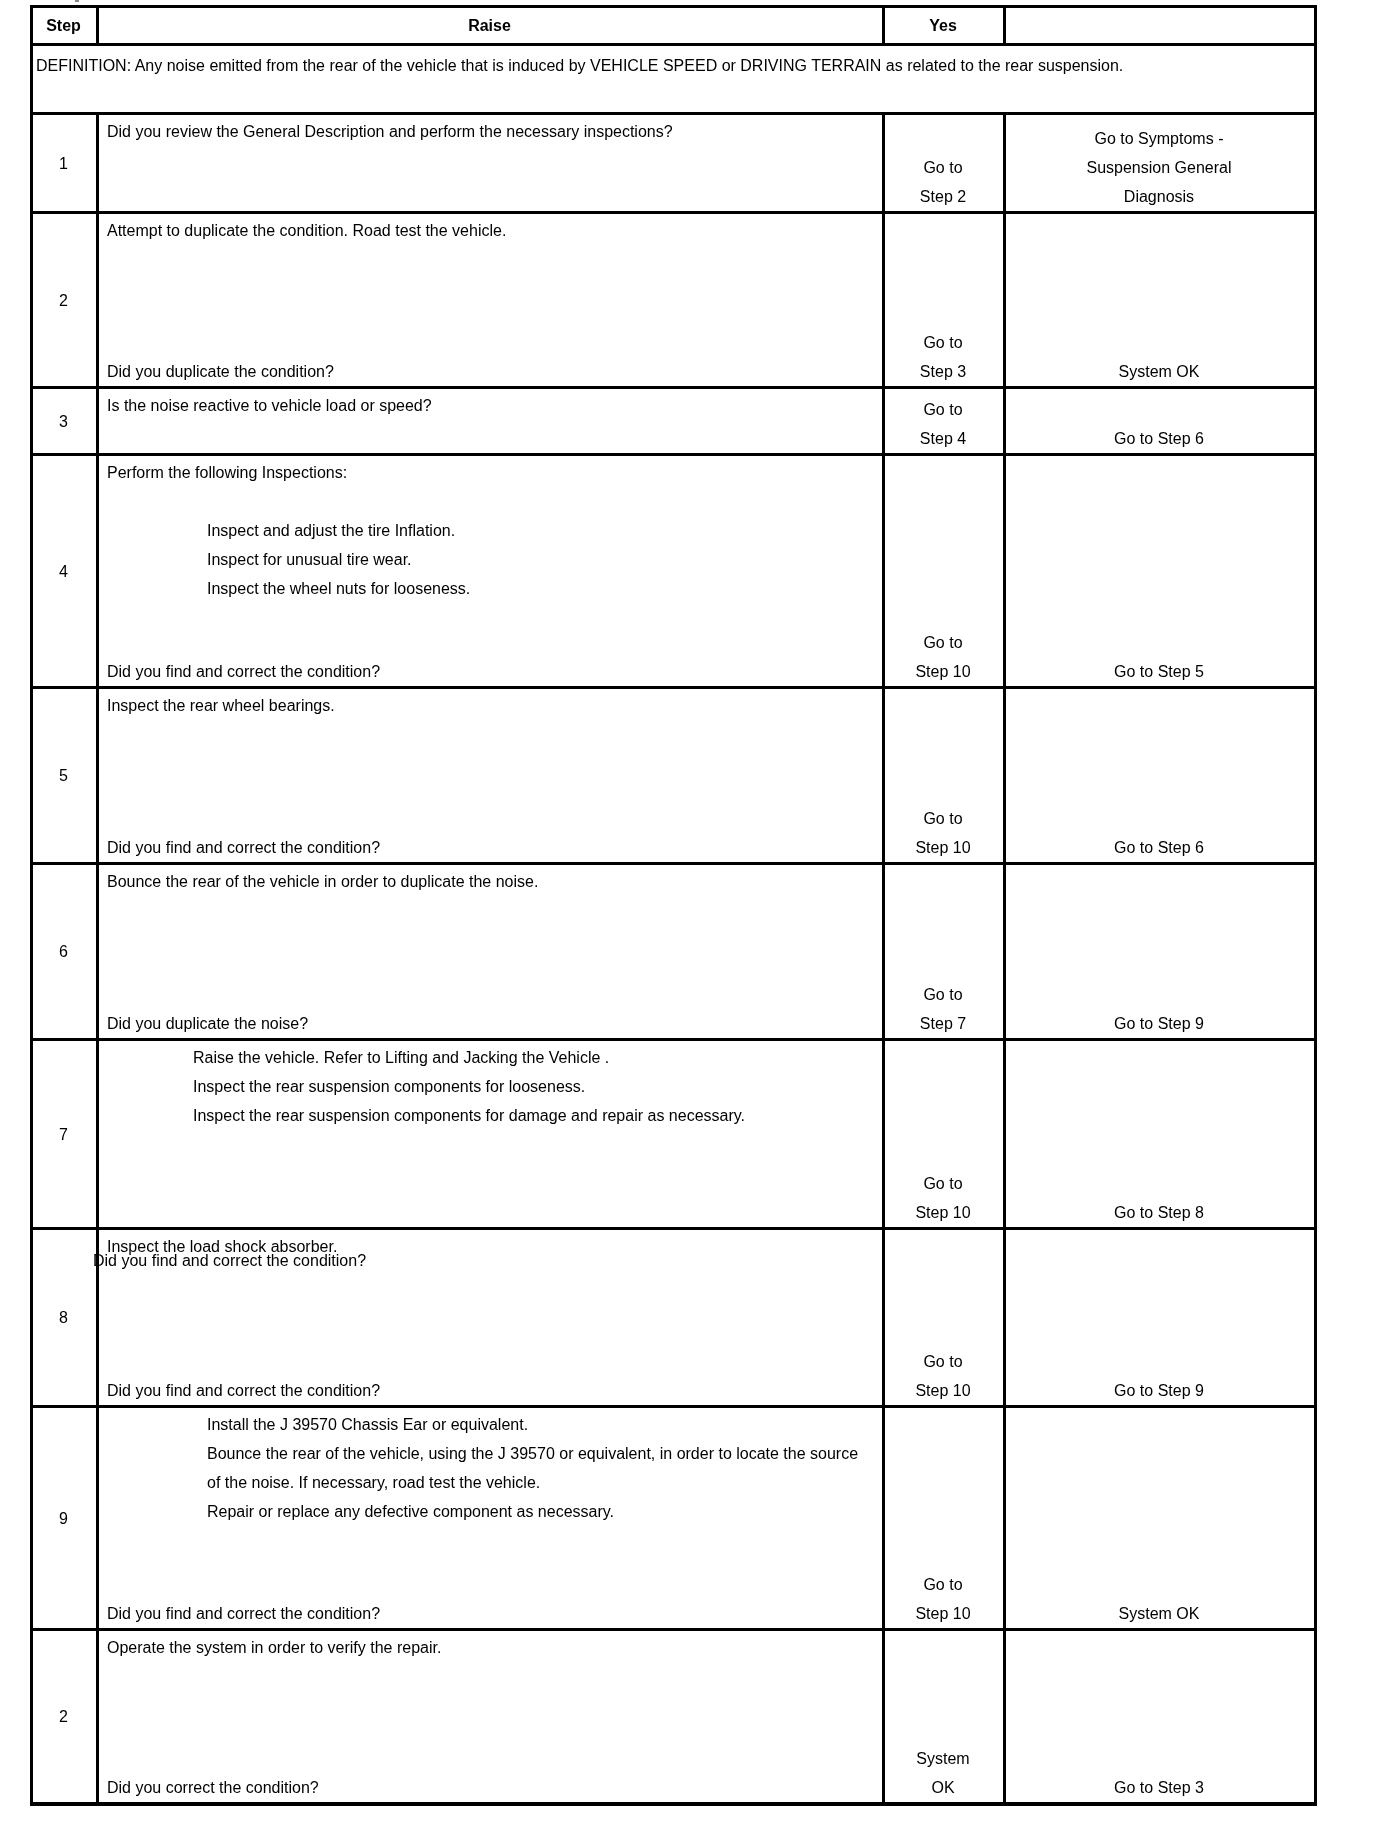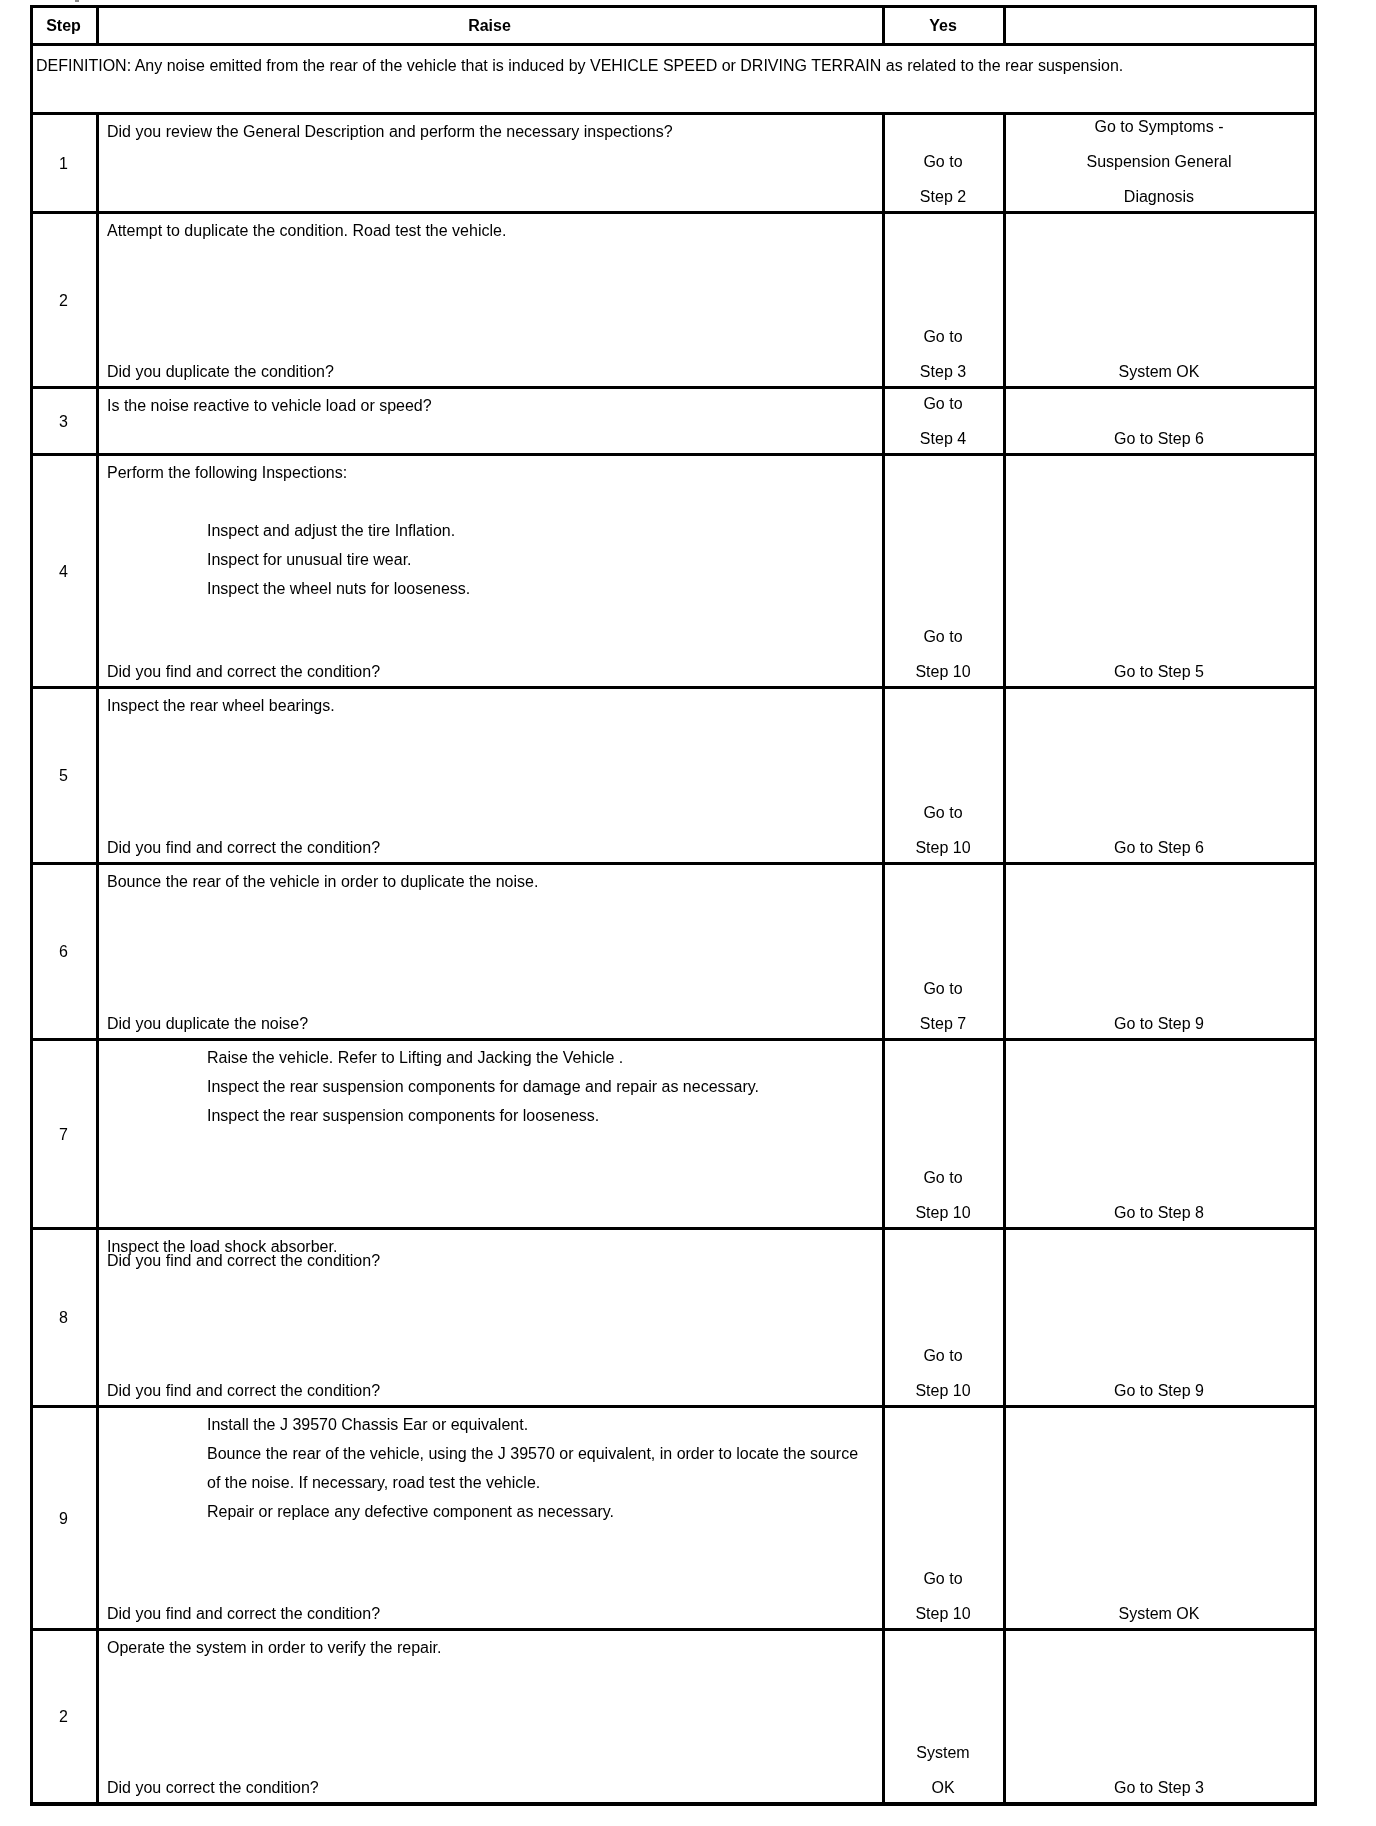--- a/index.html
+++ b/index.html
@@ -9,21 +9,21 @@
   .hline, .vline { position: absolute; background: #000; }
   .cell { position: absolute; box-sizing: border-box; font-size: 16px; line-height: 29px; }
   .hdr { font-weight: bold; display: flex; align-items: center; justify-content: center; }
   .def { padding: 6px 0 0 4px; }
   .num { display: flex; align-items: center; justify-content: center; }
   .action { padding: 2px 8px 0 9px; }
   .action .top { position: absolute; left: 9px; right: 8px; top: 2px; }
   .action .bottom { position: absolute; left: 9px; right: 8px; bottom: 0px; }
   .action .indent { padding-left: 100px; display: block; }
   .action .gap { height: 29px; }
-  .yn { display: flex; flex-direction: column; justify-content: flex-end; align-items: center; text-align: center; padding-bottom: 0px; gap: 6px; }
+  .yn { display: flex; flex-direction: column; justify-content: flex-end; align-items: center; text-align: center; padding-bottom: 0px; }
   .yn span { display: block; }
   .clip-mark { position: absolute; left: 75px; top: 0; width: 4px; height: 2px; background: #888; }
 </style>
 </head>
 <body>
 
 <div id="doc">
   <div class="clip-mark"></div>
   <div class="cell hdr" style="left: 32px; top: 8px; width: 63px; height: 35px;">Step</div>
   <div class="cell hdr" style="left: 98px; top: 8px; width: 783px; height: 35px;">Raise</div>
@@ -111,25 +111,25 @@
       <div class="bottom">Did you duplicate the noise?</div>
     </div>
     <div class="cell yn" style="left: 884px; top: 865px; width: 118px; height: 173px;">
       <span>Go to</span>
       <span>Step 7</span>
     </div>
     <div class="cell yn" style="left: 1005px; top: 865px; width: 308px; height: 173px;">
       <span>Go to Step 9</span>
     </div>
     <div class="cell num" style="left: 32px; top: 1041px; width: 63px; height: 186px;">7</div>
-    <div class="cell action" style="left: 98px; top: 1041px; width: 783px; height: 234px;">
+    <div class="cell action" style="left: 84px; top: 1041px; width: 783px; height: 234px;">
       <div class="top">
         <div class="indent">Raise the vehicle. Refer to Lifting and Jacking the Vehicle .</div>
+        <div class="indent">Inspect the rear suspension components for looseness.</div>
         <div class="indent">Inspect the rear suspension components for damage and repair as necessary.</div>
-        <div class="indent">Inspect the rear suspension components for looseness.</div>
       </div>
       <div class="bottom">Did you find and correct the condition?</div>
     </div>
     <div class="cell yn" style="left: 884px; top: 1041px; width: 118px; height: 186px;">
       <span>Go to</span>
       <span>Step 10</span>
     </div>
     <div class="cell yn" style="left: 1005px; top: 1041px; width: 308px; height: 186px;">
       <span>Go to Step 8</span>
     </div>

